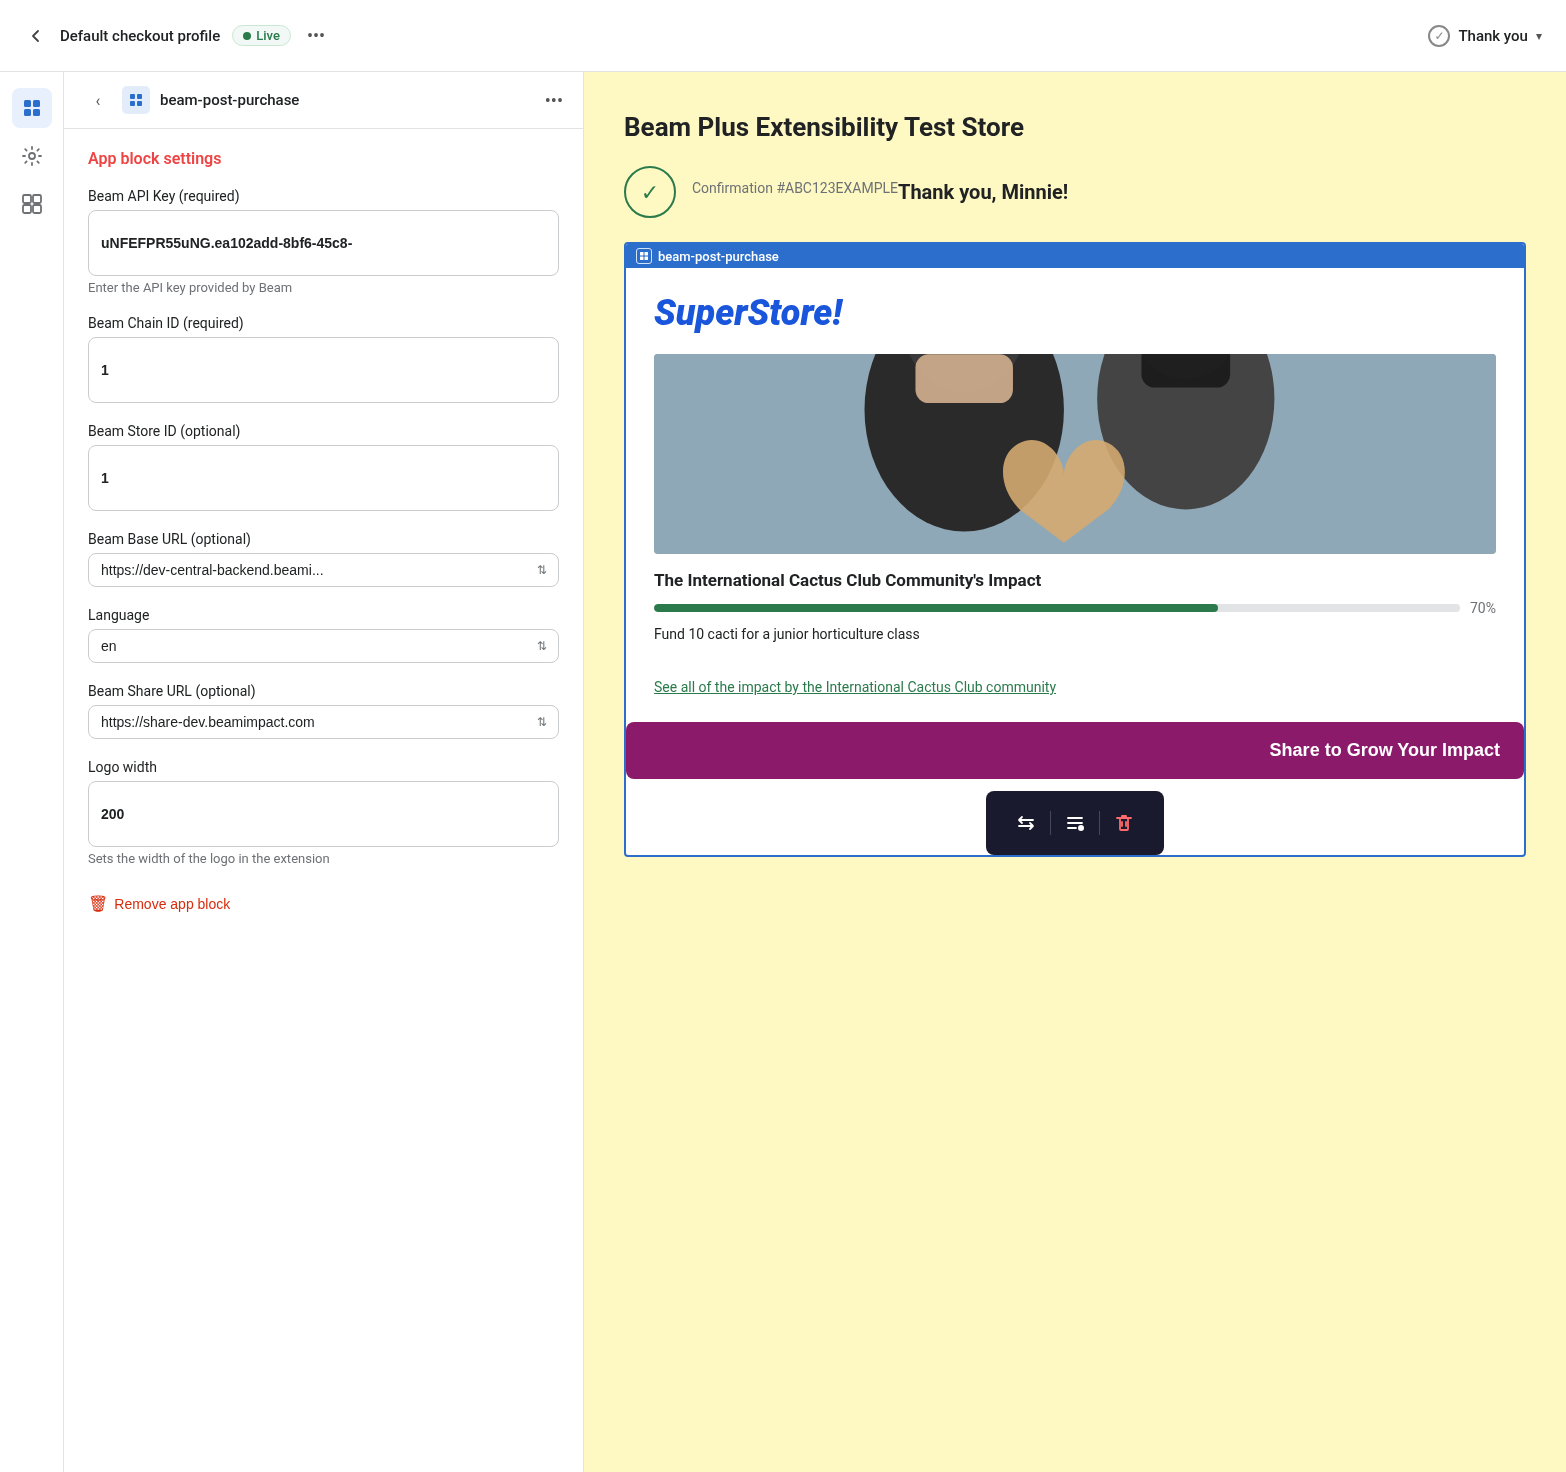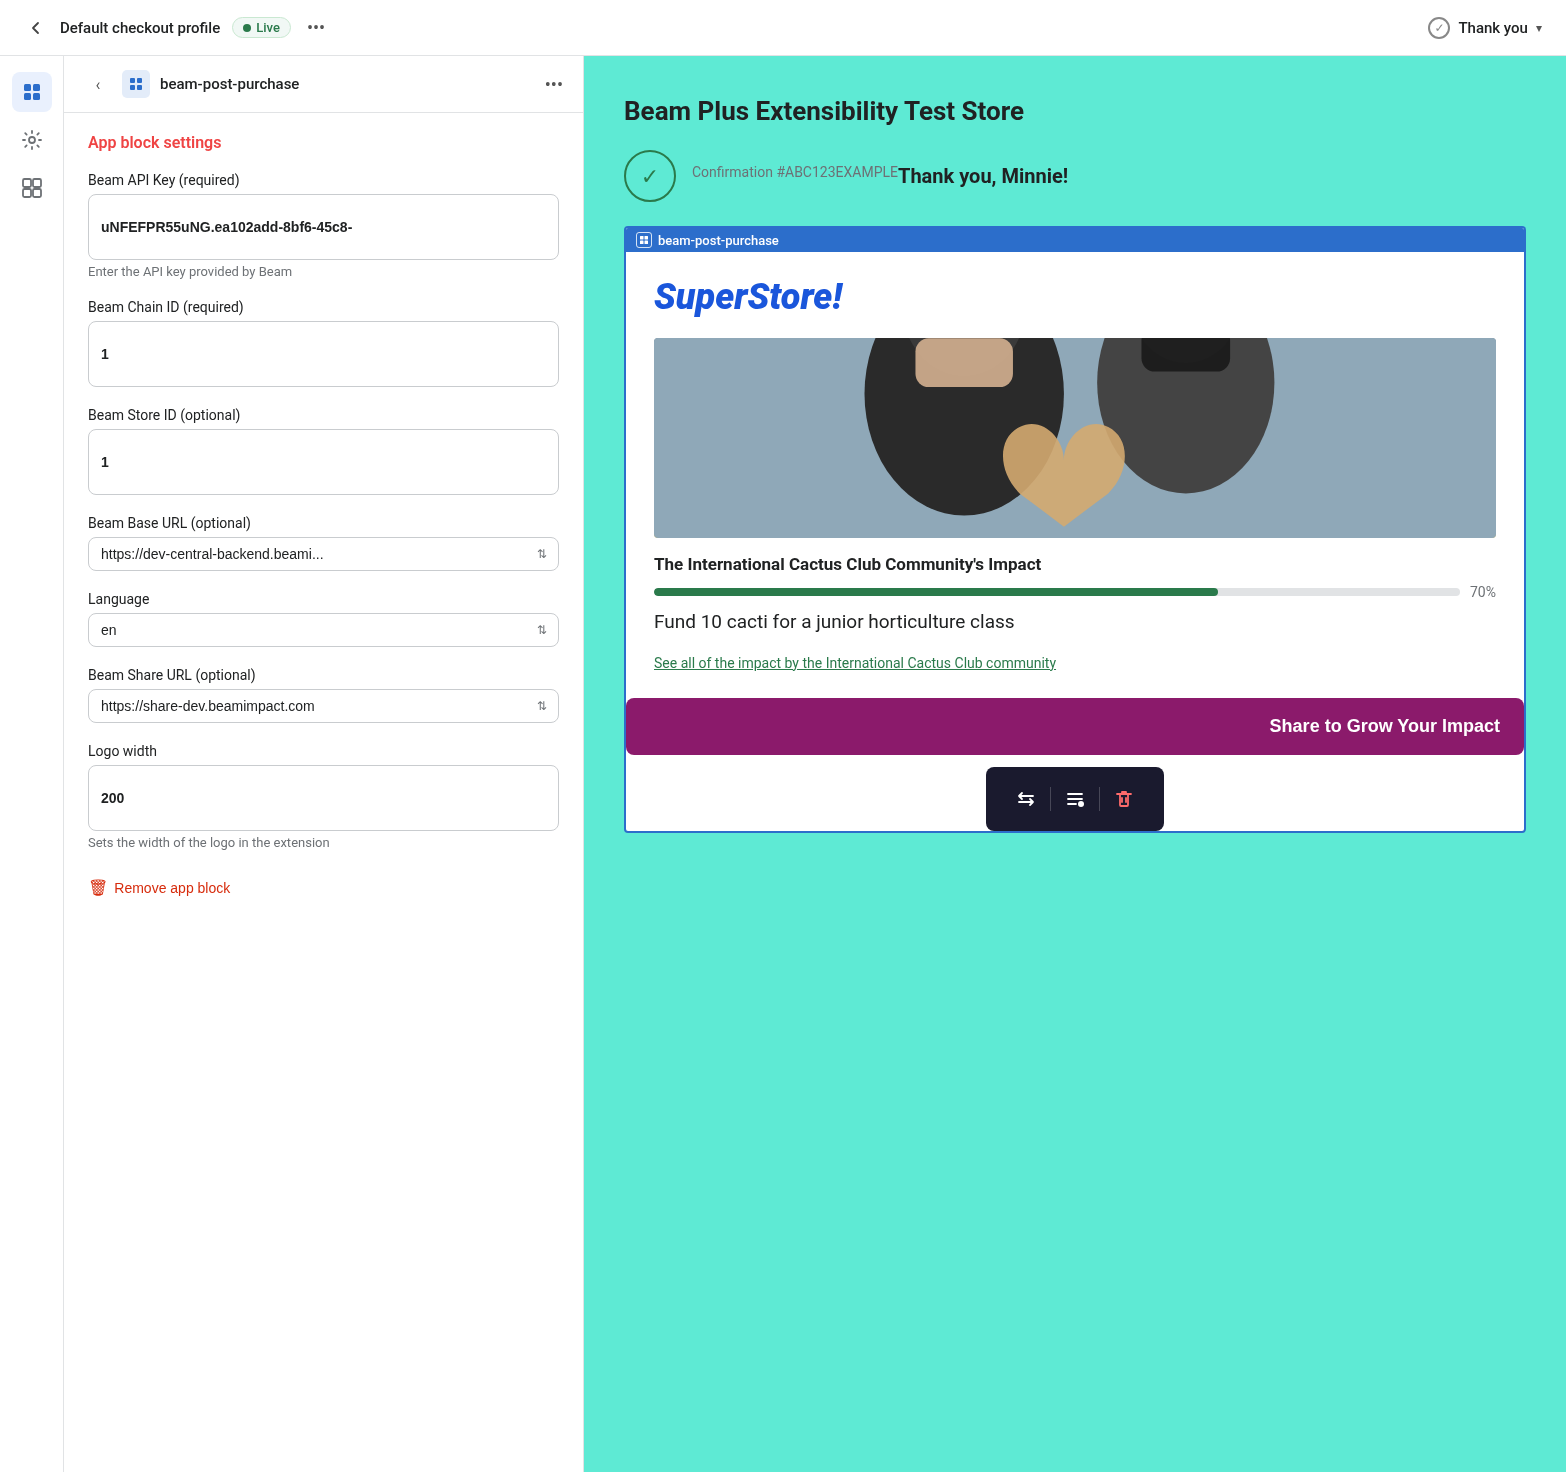--- a/index.html
+++ b/index.html
@@ -14,21 +14,21 @@
     }
 
     
     .topbar {
       display: flex;
       align-items: center;
       justify-content: space-between;
       background: #fff;
       border-bottom: 1px solid #e1e3e5;
       padding: 0 24px;
-      height: 56px;
+      height: 72px;
       flex-shrink: 0;
     }
     .topbar-left {
       display: flex;
       align-items: center;
       gap: 12px;
     }
     .back-icon {
       width: 24px;
       height: 24px;
@@ -252,21 +252,21 @@
       padding: 8px 0;
       margin-top: 8px;
     }
     .remove-icon {
       font-size: 16px;
     }
 
     
     .preview-panel {
       flex: 1;
-      background: #5eead4;
+      background: #fef9c3;
       overflow-y: auto;
       padding: 40px;
     }
     .store-title {
       font-size: 26px;
       font-weight: 700;
       color: #202223;
       margin-bottom: 24px;
     }
     .confirmation-row {
@@ -390,23 +390,23 @@
       height: 100%;
       background: #2a7a4b;
       border-radius: 4px;
     }
     .progress-pct {
       font-size: 14px;
       color: #6d7175;
       white-space: nowrap;
     }
     .widget-description {
-      font-size: 19px;
-      color: #202223;
-      margin-bottom: 16px;
+      font-size: 14px;
+      color: #202223;
+      margin-bottom: 32px;
       line-height: 1.5;
     }
     .widget-link {
       font-size: 14px;
       color: #2a7a4b;
       text-decoration: underline;
       cursor: pointer;
       line-height: 1.5;
       display: block;
       margin-bottom: 24px;

